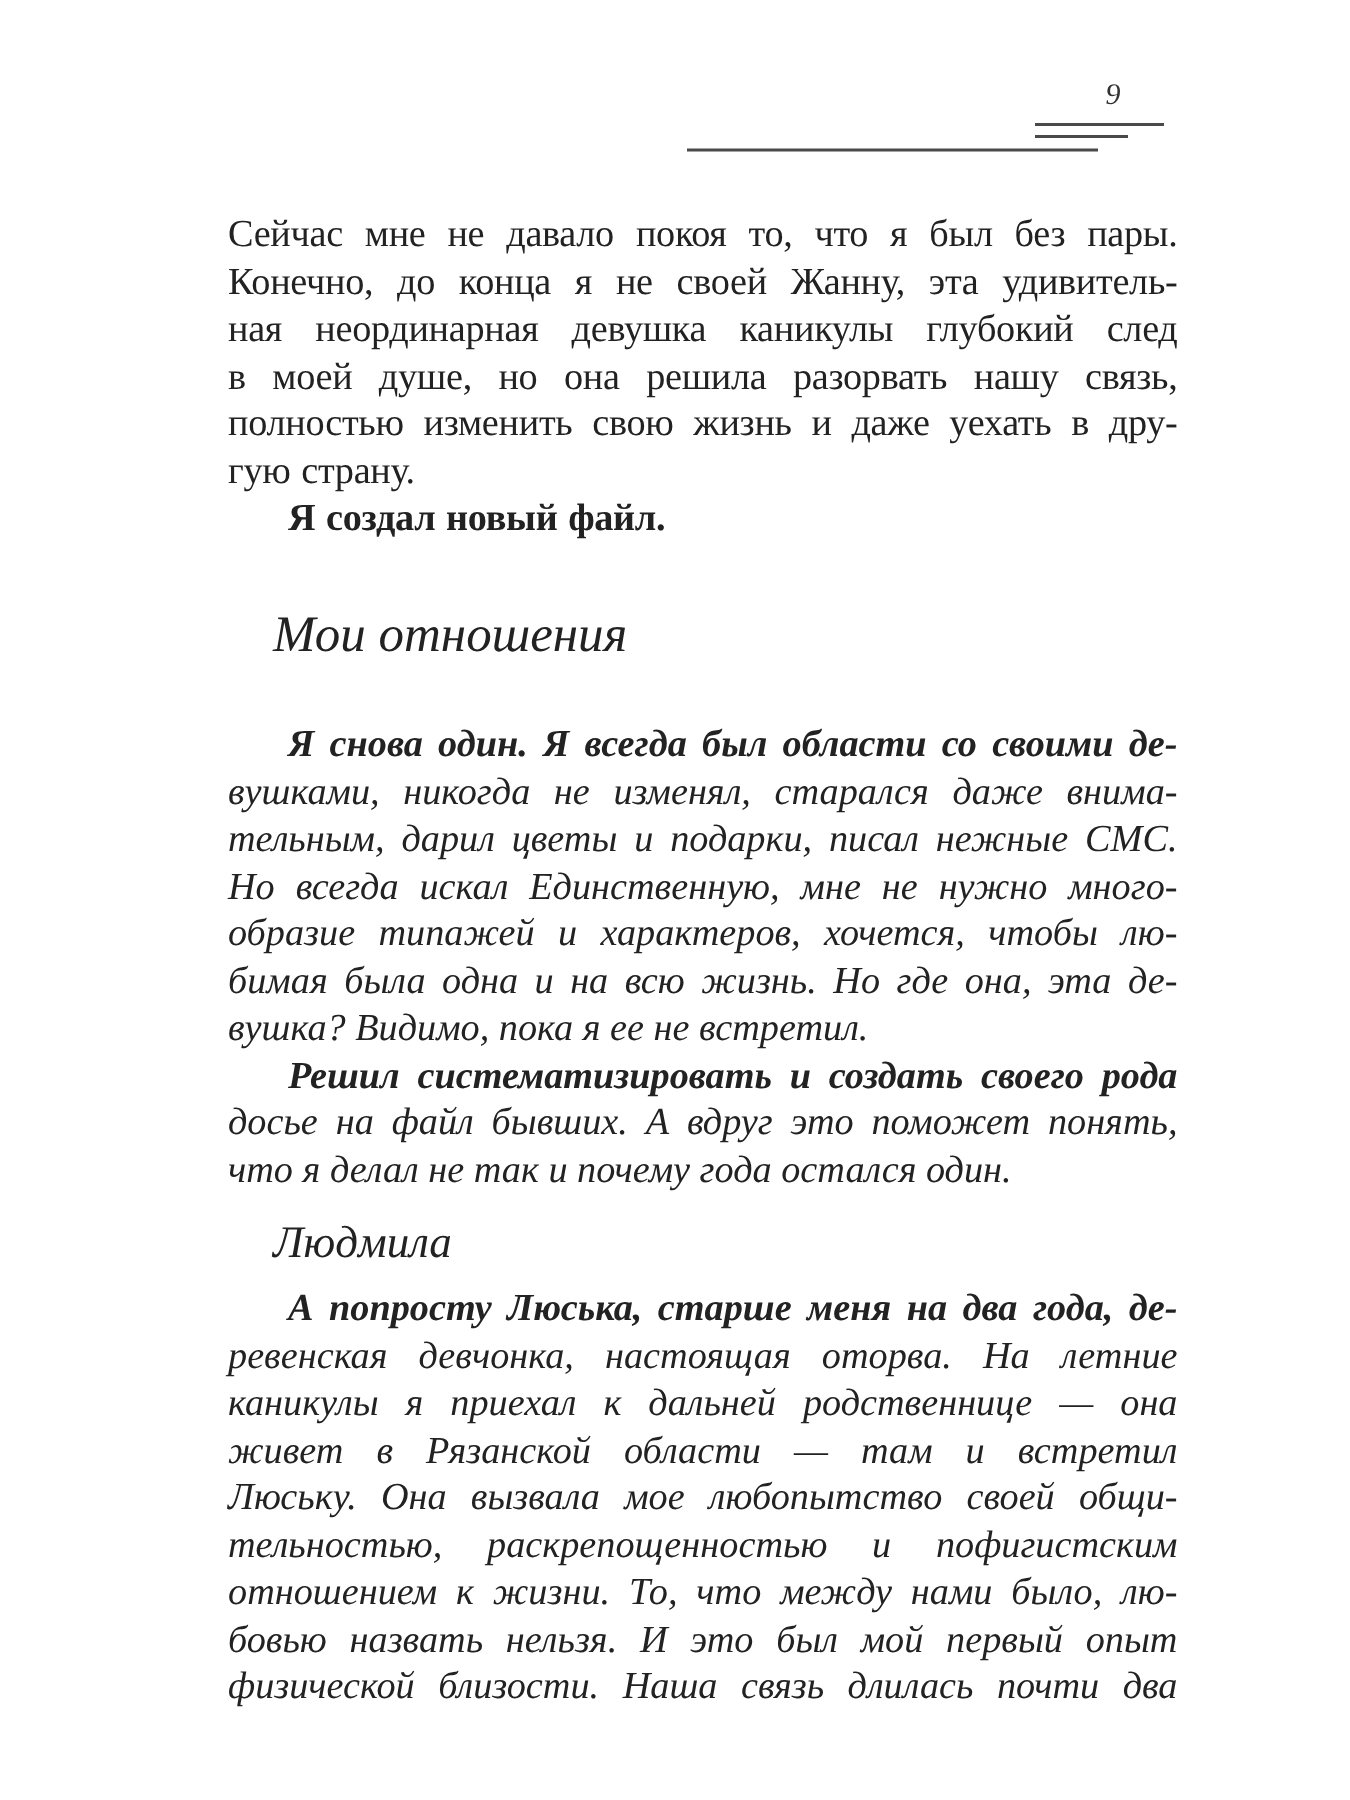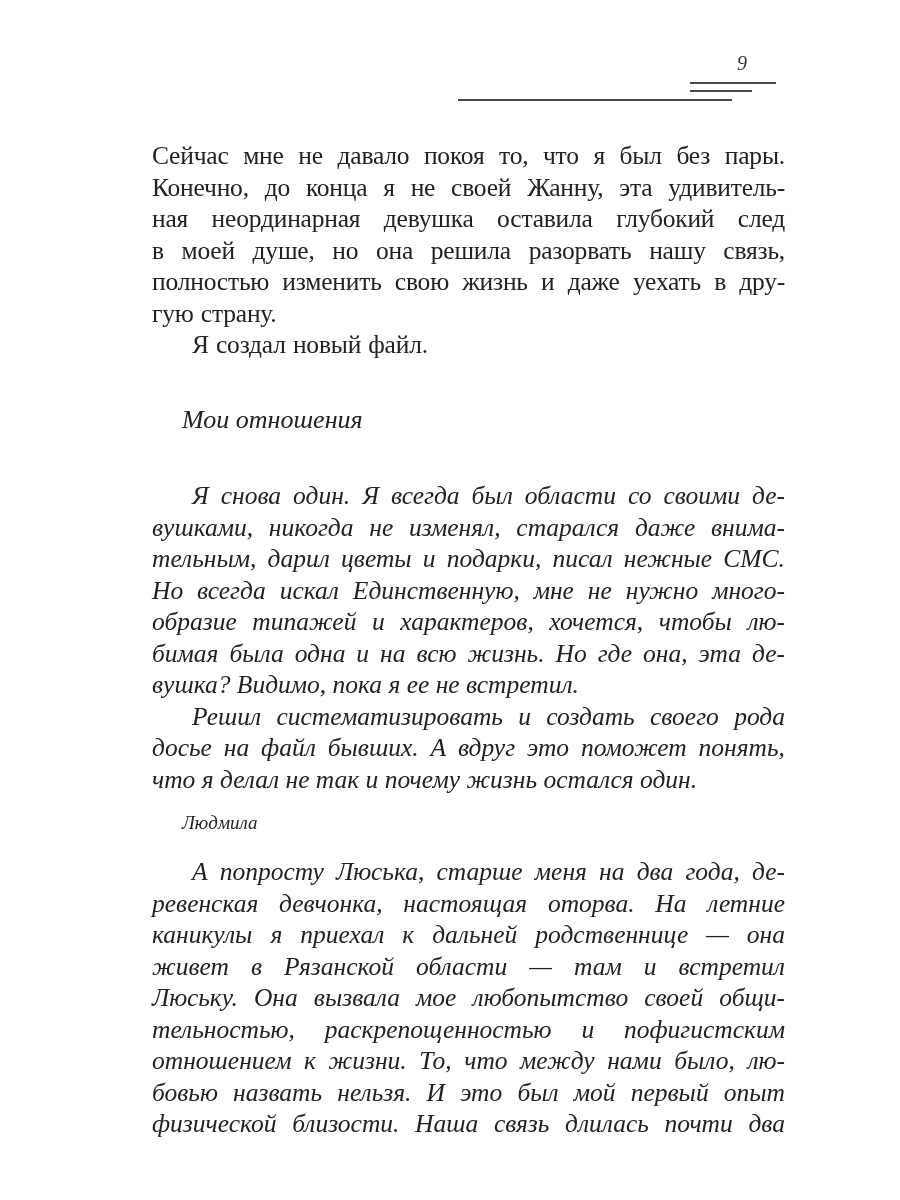--- a/index.html
+++ b/index.html
@@ -37,62 +37,62 @@
       left: 140px;
       width: 633px;
       font-size: 25.5px;
       line-height: 31.5px;
       text-align: justify;
       margin: 12px;
     }
     .italic { font-style: italic; }
 
     .roman-block { top: 128px; letter-spacing: -0.2px; word-spacing: 1px; }
-    .heading-1 { position: absolute; left: 182px; top: 405px; font-size: 26px; font-style: italic; }
+    .heading-1 { position: absolute; left: 182px; top: 405px; font-size: 34px; font-style: italic; }
     .italic-block-1 { top: 468px; }
-    .heading-2 { position: absolute; left: 182px; top: 812px; font-size: 19px; font-style: italic; }
+    .heading-2 { position: absolute; left: 182px; top: 812px; font-size: 30px; font-style: italic; }
     .italic-block-2 { top: 844px; }
 
     .line { display: block; white-space: nowrap; text-align: justify; text-align-last: justify; }
     .line.last { text-align-last: left; }
-    .line.ind { padding-left: 40px; }
+    .line.ind { padding-left: 40px; font-weight: bold; }
   </style>
 </head>
 <body>
 
 <div>
 
   <span class="page-number">9</span>
   <div class="rule rule-1"></div>
   <div class="rule rule-2"></div>
   <div class="rule rule-3"></div>
 
   <div class="text-block roman-block">
     <span class="line" style="white-space: normal; text-align-last: justify;">Сейчас мне не давало покоя то, что я был без пары.</span>
     <span class="line" style="white-space: normal; text-align-last: justify;">Конечно, до конца я не своей Жанну, эта удивитель-</span>
-    <span class="line" style="white-space: normal; text-align-last: justify;">ная неординарная девушка оставила глубокий след</span>
+    <span class="line" style="white-space: normal; text-align-last: justify;">ная неординарная девушка каникулы глубокий след</span>
     <span class="line" style="white-space: normal; text-align-last: justify;">в моей душе, но она решила разорвать нашу связь,</span>
     <span class="line" style="white-space: normal; text-align-last: justify;">полностью изменить свою жизнь и даже уехать в дру-</span>
     <span class="line last">гую страну.</span>
     <span class="line last ind">Я создал новый файл.</span>
   </div>
 
   <div class="heading-1">Мои отношения</div>
 
   <div class="text-block italic italic-block-1">
     <span class="line ind" style="white-space: normal; text-align-last: justify;">Я снова один. Я всегда был области со своими де-</span>
     <span class="line" style="white-space: normal; text-align-last: justify;">вушками, никогда не изменял, старался даже внима-</span>
     <span class="line" style="white-space: normal; text-align-last: justify;">тельным, дарил цветы и подарки, писал нежные СМС.</span>
     <span class="line" style="white-space: normal; text-align-last: justify;">Но всегда искал Единственную, мне не нужно много-</span>
     <span class="line" style="white-space: normal; text-align-last: justify;">образие типажей и характеров, хочется, чтобы лю-</span>
     <span class="line" style="white-space: normal; text-align-last: justify;">бимая была одна и на всю жизнь. Но где она, эта де-</span>
     <span class="line last">вушка? Видимо, пока я ее не встретил.</span>
     <span class="line ind" style="white-space: normal; text-align-last: justify;">Решил систематизировать и создать своего рода</span>
     <span class="line" style="white-space: normal; text-align-last: justify;">досье на файл бывших. А вдруг это поможет понять,</span>
-    <span class="line last">что я делал не так и почему жизнь остался один.</span>
+    <span class="line last">что я делал не так и почему года остался один.</span>
   </div>
 
   <div class="heading-2">Людмила</div>
 
   <div class="text-block italic italic-block-2">
     <span class="line ind" style="white-space: normal; text-align-last: justify;">А попросту Люська, старше меня на два года, де-</span>
     <span class="line" style="white-space: normal; text-align-last: justify;">ревенская девчонка, настоящая оторва. На летние</span>
     <span class="line" style="white-space: normal; text-align-last: justify;">каникулы я приехал к дальней родственнице — она</span>
     <span class="line" style="white-space: normal; text-align-last: justify;">живет в Рязанской области — там и встретил</span>
     <span class="line" style="white-space: normal; text-align-last: justify;">Люську. Она вызвала мое любопытство своей общи-</span>

